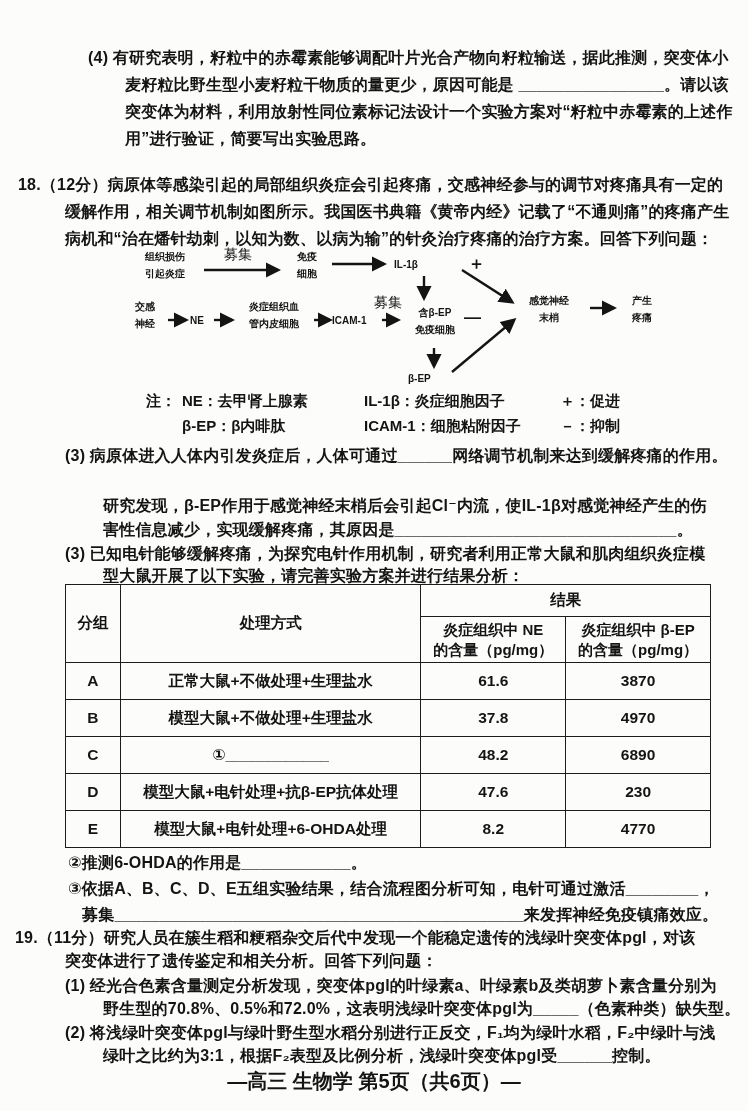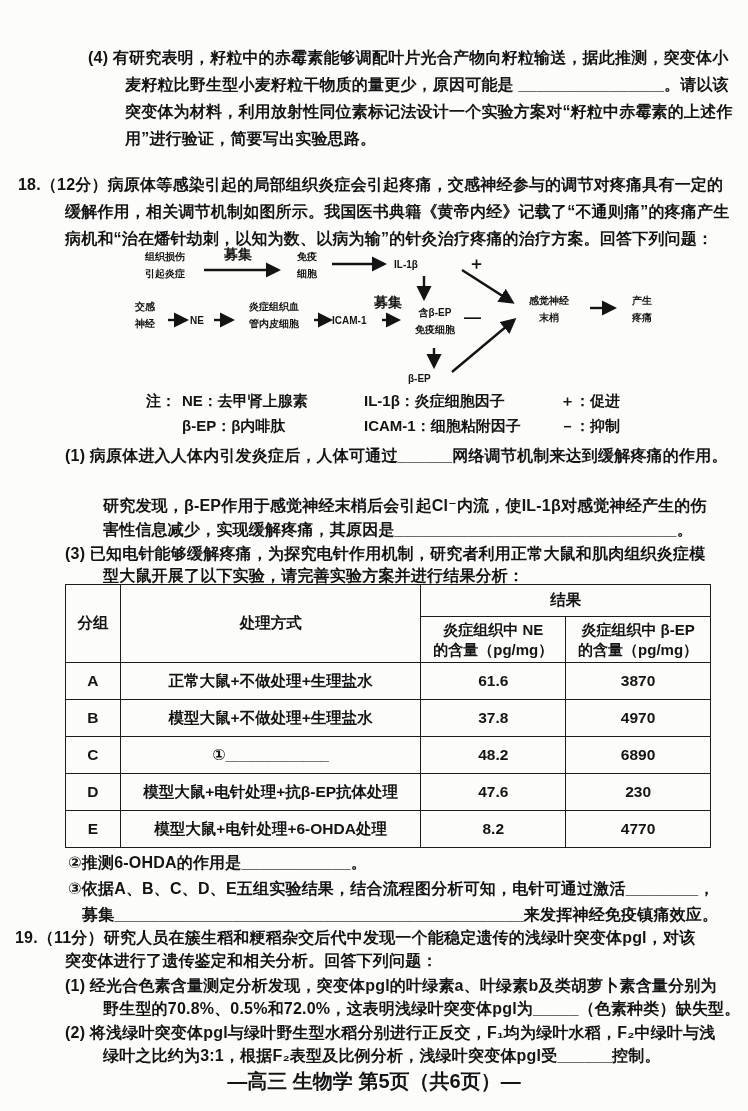--- a/index.html
+++ b/index.html
@@ -1,21 +1,21 @@
 <!DOCTYPE html>
 <html><head>
 <meta charset="utf-8">
 <style>
   html,body{margin:0;padding:0;}
   .page{position:relative;width:748px;height:1111px;background:#fcfcfa;overflow:hidden;
         font-family:"Liberation Sans","DejaVu Sans",sans-serif;color:#141414;}
   .ln{position:absolute;white-space:nowrap;font-size:16px;font-weight:700;letter-spacing:0.2px;}
   .diagram{position:absolute;left:112px;top:246px;width:566px;height:146px;}
   .dnode{position:absolute;font-size:10px;font-weight:700;line-height:17px;text-align:center;white-space:pre-line;}
-  .dlabel{position:absolute;font-size:14px;font-weight:700;white-space:nowrap;}
+  .dlabel{position:absolute;font-size:14px;font-weight:400;white-space:nowrap;}
   .dsign{position:absolute;font-size:17px;font-weight:800;}
   .arrows{position:absolute;left:0;top:0;pointer-events:none;}
   .notes{position:absolute;left:146px;top:392px;display:grid;
          grid-template-columns:36px 182px 196px 86px;row-gap:6px;
          font-size:15px;font-weight:700;}
   table.exp{position:absolute;left:65px;top:584px;width:646px;border-collapse:collapse;
             font-size:15.5px;font-weight:700;color:#141414;}
   table.exp th,table.exp td{border:1.6px solid #1c1c1c;text-align:center;padding:0 0;}
   table.exp .h1{height:32px;}
   table.exp .h2{height:46px;white-space:pre-line;font-size:15px;line-height:20px;}
@@ -90,21 +90,21 @@
     <span>注：</span>
     <span>NE：去甲肾上腺素</span>
     <span>IL-1β：炎症细胞因子</span>
     <span>＋：促进</span>
     <span></span>
     <span>β-EP：β内啡肽</span>
     <span>ICAM-1：细胞粘附因子</span>
     <span>－：抑制</span>
   </div>
 
-  <div class="ln" style="left:65px;top:446px">(1) 病原体进入人体内引发炎症后，人体可通过______网络调节机制来达到缓解疼痛的作用。</div>
+  <div class="ln" style="left:65px;top:446px">(3) 病原体进入人体内引发炎症后，人体可通过______网络调节机制来达到缓解疼痛的作用。</div>
   <div class="ln" style="left:103px;top:496px">研究发现，β-EP作用于感觉神经末梢后会引起Cl⁻内流，使IL-1β对感觉神经产生的伤</div>
   <div class="ln" style="left:103px;top:520px">害性信息减少，实现缓解疼痛，其原因是_______________________________。</div>
   <div class="ln" style="left:65px;top:544px">(3) 已知电针能够缓解疼痛，为探究电针作用机制，研究者利用正常大鼠和肌肉组织炎症模</div>
   <div class="ln" style="left:103px;top:566px">型大鼠开展了以下实验，请完善实验方案并进行结果分析：</div>
 
   <table class="exp">
     <thead>
       <tr class="h1">
         <th class="c-group" rowspan="2">分组</th>
         <th class="c-treat" rowspan="2">处理方式</th>

